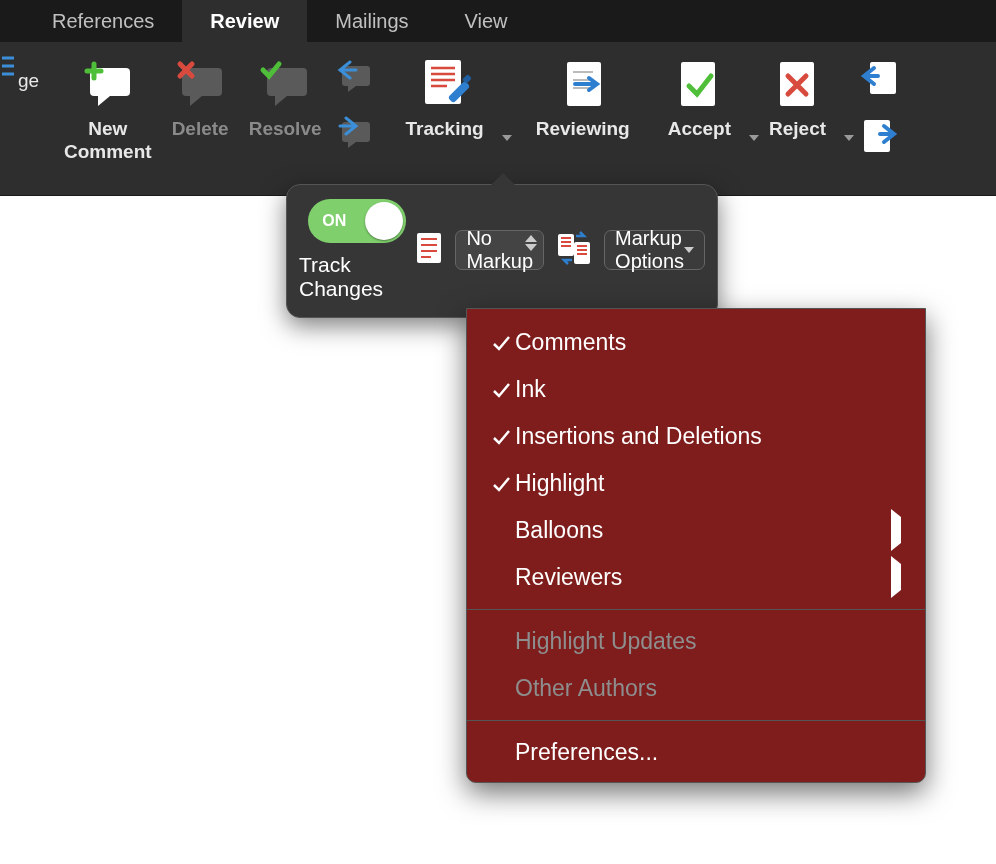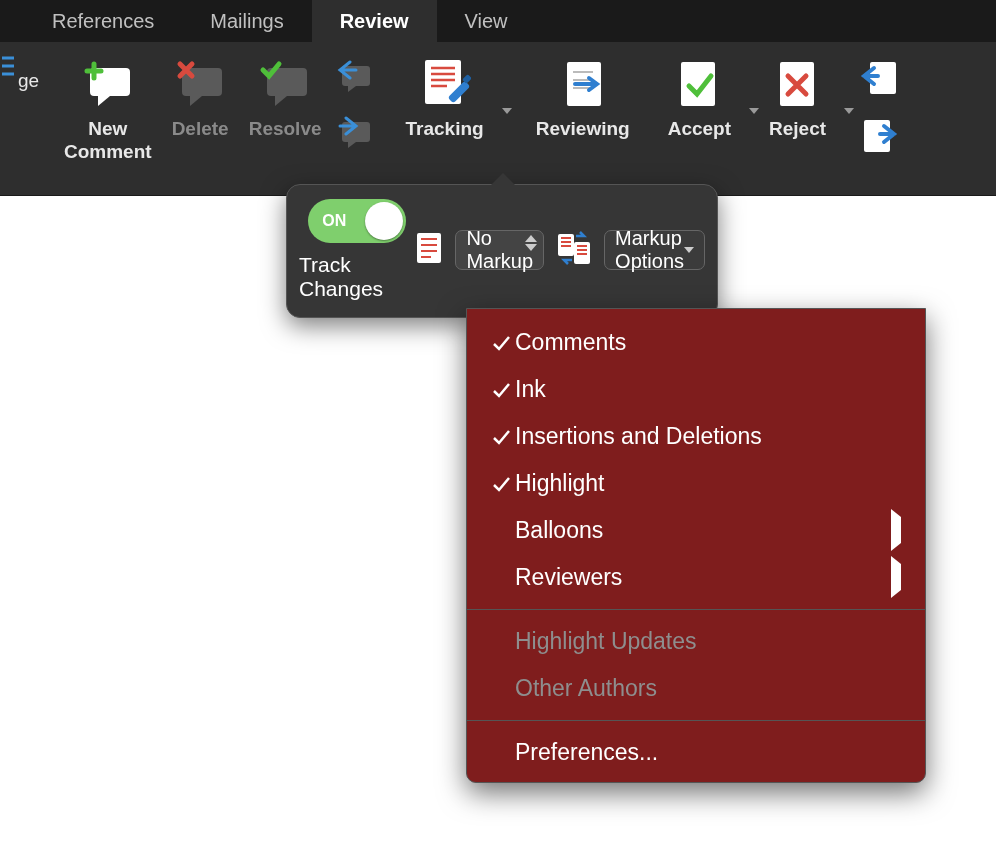--- a/index.html
+++ b/index.html
@@ -145,31 +145,31 @@
 .dd-item.disabled { color:#8e8e8e; cursor:default;}
 .dd-check { width:28px; display:inline-flex; justify-content:center; }
 .dd-check svg { width:20px; height:20px; }
 .dd-arrow { margin-left:auto; }
 .dd-arrow .tri-r {width:0;height:0;border-top:8px solid transparent;border-bottom:8px solid transparent;border-left:10px solid #fff;}
 .dd-sep { height:1px; background:#555; margin:8px 0;}
 
 .edge-cut { width: 36px; display:flex; align-items:center;}
 .edge-label { color:#e8e8e8; font-size:19px; margin-top:4px;}
 
-.with-caret { display:flex; align-items:center; }
+.with-caret { display:flex; align-items:flex-end; }
 .with-caret .caret { margin-top: 26px;}
 
 </style>
 </head>
 <body>
 
 <div class="tabs">
   <div class="tab">References</div>
+  <div class="tab active">Review</div>
   <div class="tab">Mailings</div>
-  <div class="tab active">Review</div>
   <div class="tab">View</div>
 </div>
 
 <div class="ribbon">
 
   <div class="edge-cut">
     <div class="icon-box">
       <svg width="18" height="42" viewBox="0 0 18 42">
           <rect x="0" y="0" width="18" height="42" fill="none"></rect>
           <path d="M2 2 H14 M2 10 H14 M2 18 H14" stroke="#3a8fd8" stroke-width="3"></path>

